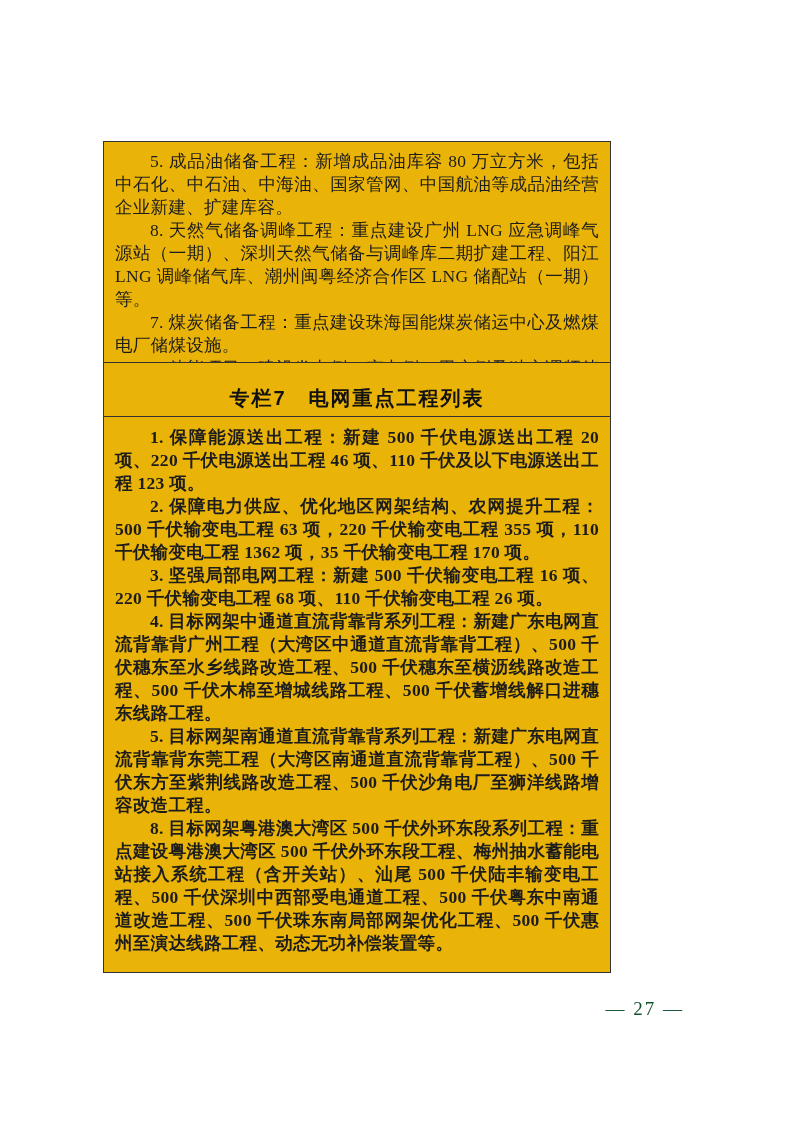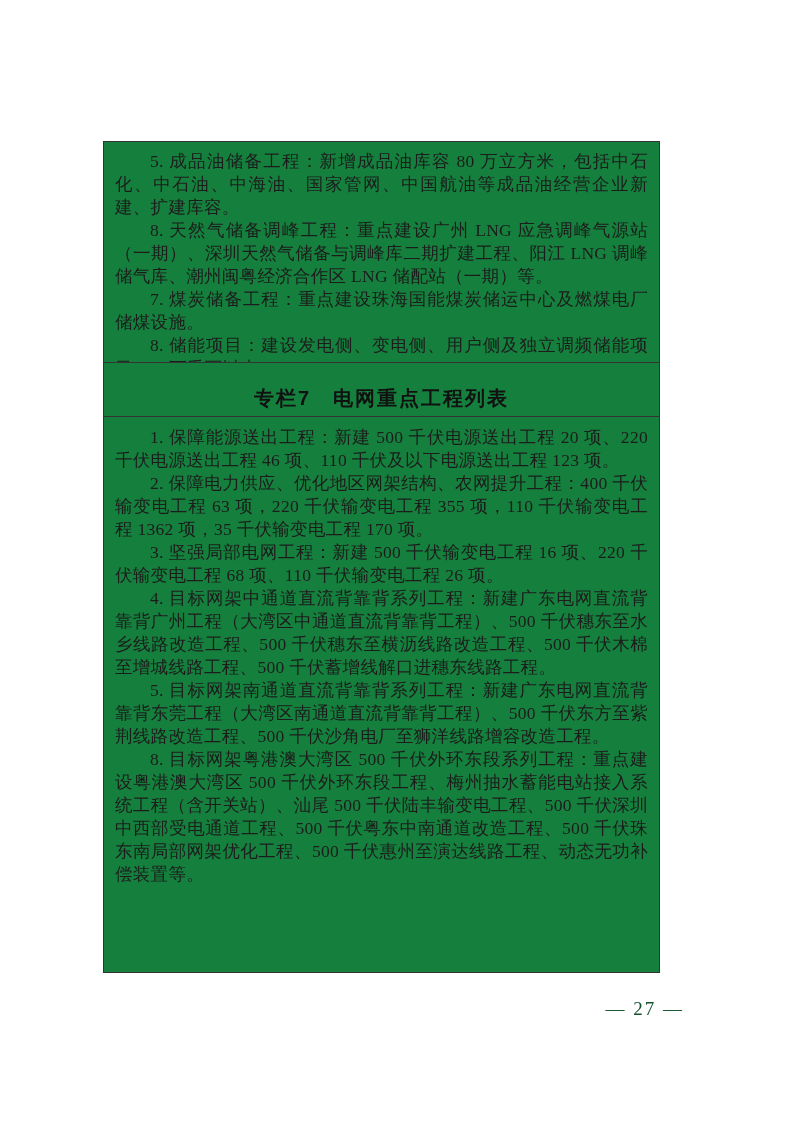--- a/index.html
+++ b/index.html
@@ -12,24 +12,24 @@
     width: 794px;
     height: 1123px;
     background: #ffffff;
     font-family: "Liberation Serif", "DejaVu Serif", serif;
     color: #1c1c1c;
     overflow: hidden;
   }
   .box {
     position: absolute;
     left: 103px;
-    width: 557px;
+    width: 508px;
     box-sizing: border-box;
     border: 1.5px solid #333333;
-    background: #15803d;
+    background: #eab308;
   }
   .box-energy {
     top: 141px;
     min-height: 203px;
     padding: 8px 11px 8px 11px;
   }
   .box-grid {
     top: 362px;
     min-height: 611px;
   }
@@ -41,20 +41,21 @@
     font-weight: bold;
     font-size: 20px;
     line-height: 38px;
     height: 38px;
     letter-spacing: 2px;
     color: #111111;
     margin-top: 16px;
   }
   .box-body {
     padding: 9px 11px 15px 11px;
+    font-weight: bold;
   }
   .para {
     margin: 0;
     font-size: 17.5px;
     line-height: 23px;
     text-indent: 2em;
     text-align: justify;
     text-justify: inter-ideograph;
     letter-spacing: 0.3px;
     color: #1c1c1c;
@@ -77,21 +78,21 @@
     <p class="para">5. 成品油储备工程：新增成品油库容 80 万立方米，包括中石化、中石油、中海油、国家管网、中国航油等成品油经营企业新建、扩建库容。</p>
     <p class="para">8. 天然气储备调峰工程：重点建设广州 LNG 应急调峰气源站（一期）、深圳天然气储备与调峰库二期扩建工程、阳江 LNG 调峰储气库、潮州闽粤经济合作区 LNG 储配站（一期）等。</p>
     <p class="para">7. 煤炭储备工程：重点建设珠海国能煤炭储运中心及燃煤电厂储煤设施。</p>
     <p class="para">8. 储能项目：建设发电侧、变电侧、用户侧及独立调频储能项目 200 万千瓦以上。</p>
   </section>
 
   <section class="box box-grid">
     <div class="box-title">专栏7　电网重点工程列表</div>
     <div class="box-body">
       <p class="para">1. 保障能源送出工程：新建 500 千伏电源送出工程 20 项、220 千伏电源送出工程 46 项、110 千伏及以下电源送出工程 123 项。</p>
-      <p class="para">2. 保障电力供应、优化地区网架结构、农网提升工程：400 千伏输变电工程 63 项，220 千伏输变电工程 355 项，110 千伏输变电工程 1362 项，35 千伏输变电工程 170 项。</p>
+      <p class="para">2. 保障电力供应、优化地区网架结构、农网提升工程：500 千伏输变电工程 63 项，220 千伏输变电工程 355 项，110 千伏输变电工程 1362 项，35 千伏输变电工程 170 项。</p>
       <p class="para">3. 坚强局部电网工程：新建 500 千伏输变电工程 16 项、220 千伏输变电工程 68 项、110 千伏输变电工程 26 项。</p>
       <p class="para">4. 目标网架中通道直流背靠背系列工程：新建广东电网直流背靠背广州工程（大湾区中通道直流背靠背工程）、500 千伏穗东至水乡线路改造工程、500 千伏穗东至横沥线路改造工程、500 千伏木棉至增城线路工程、500 千伏蓄增线解口进穗东线路工程。</p>
       <p class="para">5. 目标网架南通道直流背靠背系列工程：新建广东电网直流背靠背东莞工程（大湾区南通道直流背靠背工程）、500 千伏东方至紫荆线路改造工程、500 千伏沙角电厂至狮洋线路增容改造工程。</p>
       <p class="para">8. 目标网架粤港澳大湾区 500 千伏外环东段系列工程：重点建设粤港澳大湾区 500 千伏外环东段工程、梅州抽水蓄能电站接入系统工程（含开关站）、汕尾 500 千伏陆丰输变电工程、500 千伏深圳中西部受电通道工程、500 千伏粤东中南通道改造工程、500 千伏珠东南局部网架优化工程、500 千伏惠州至演达线路工程、动态无功补偿装置等。</p>
     </div>
   </section>
 
   <div class="page-footer">— 27 —</div>
 
 </div>

